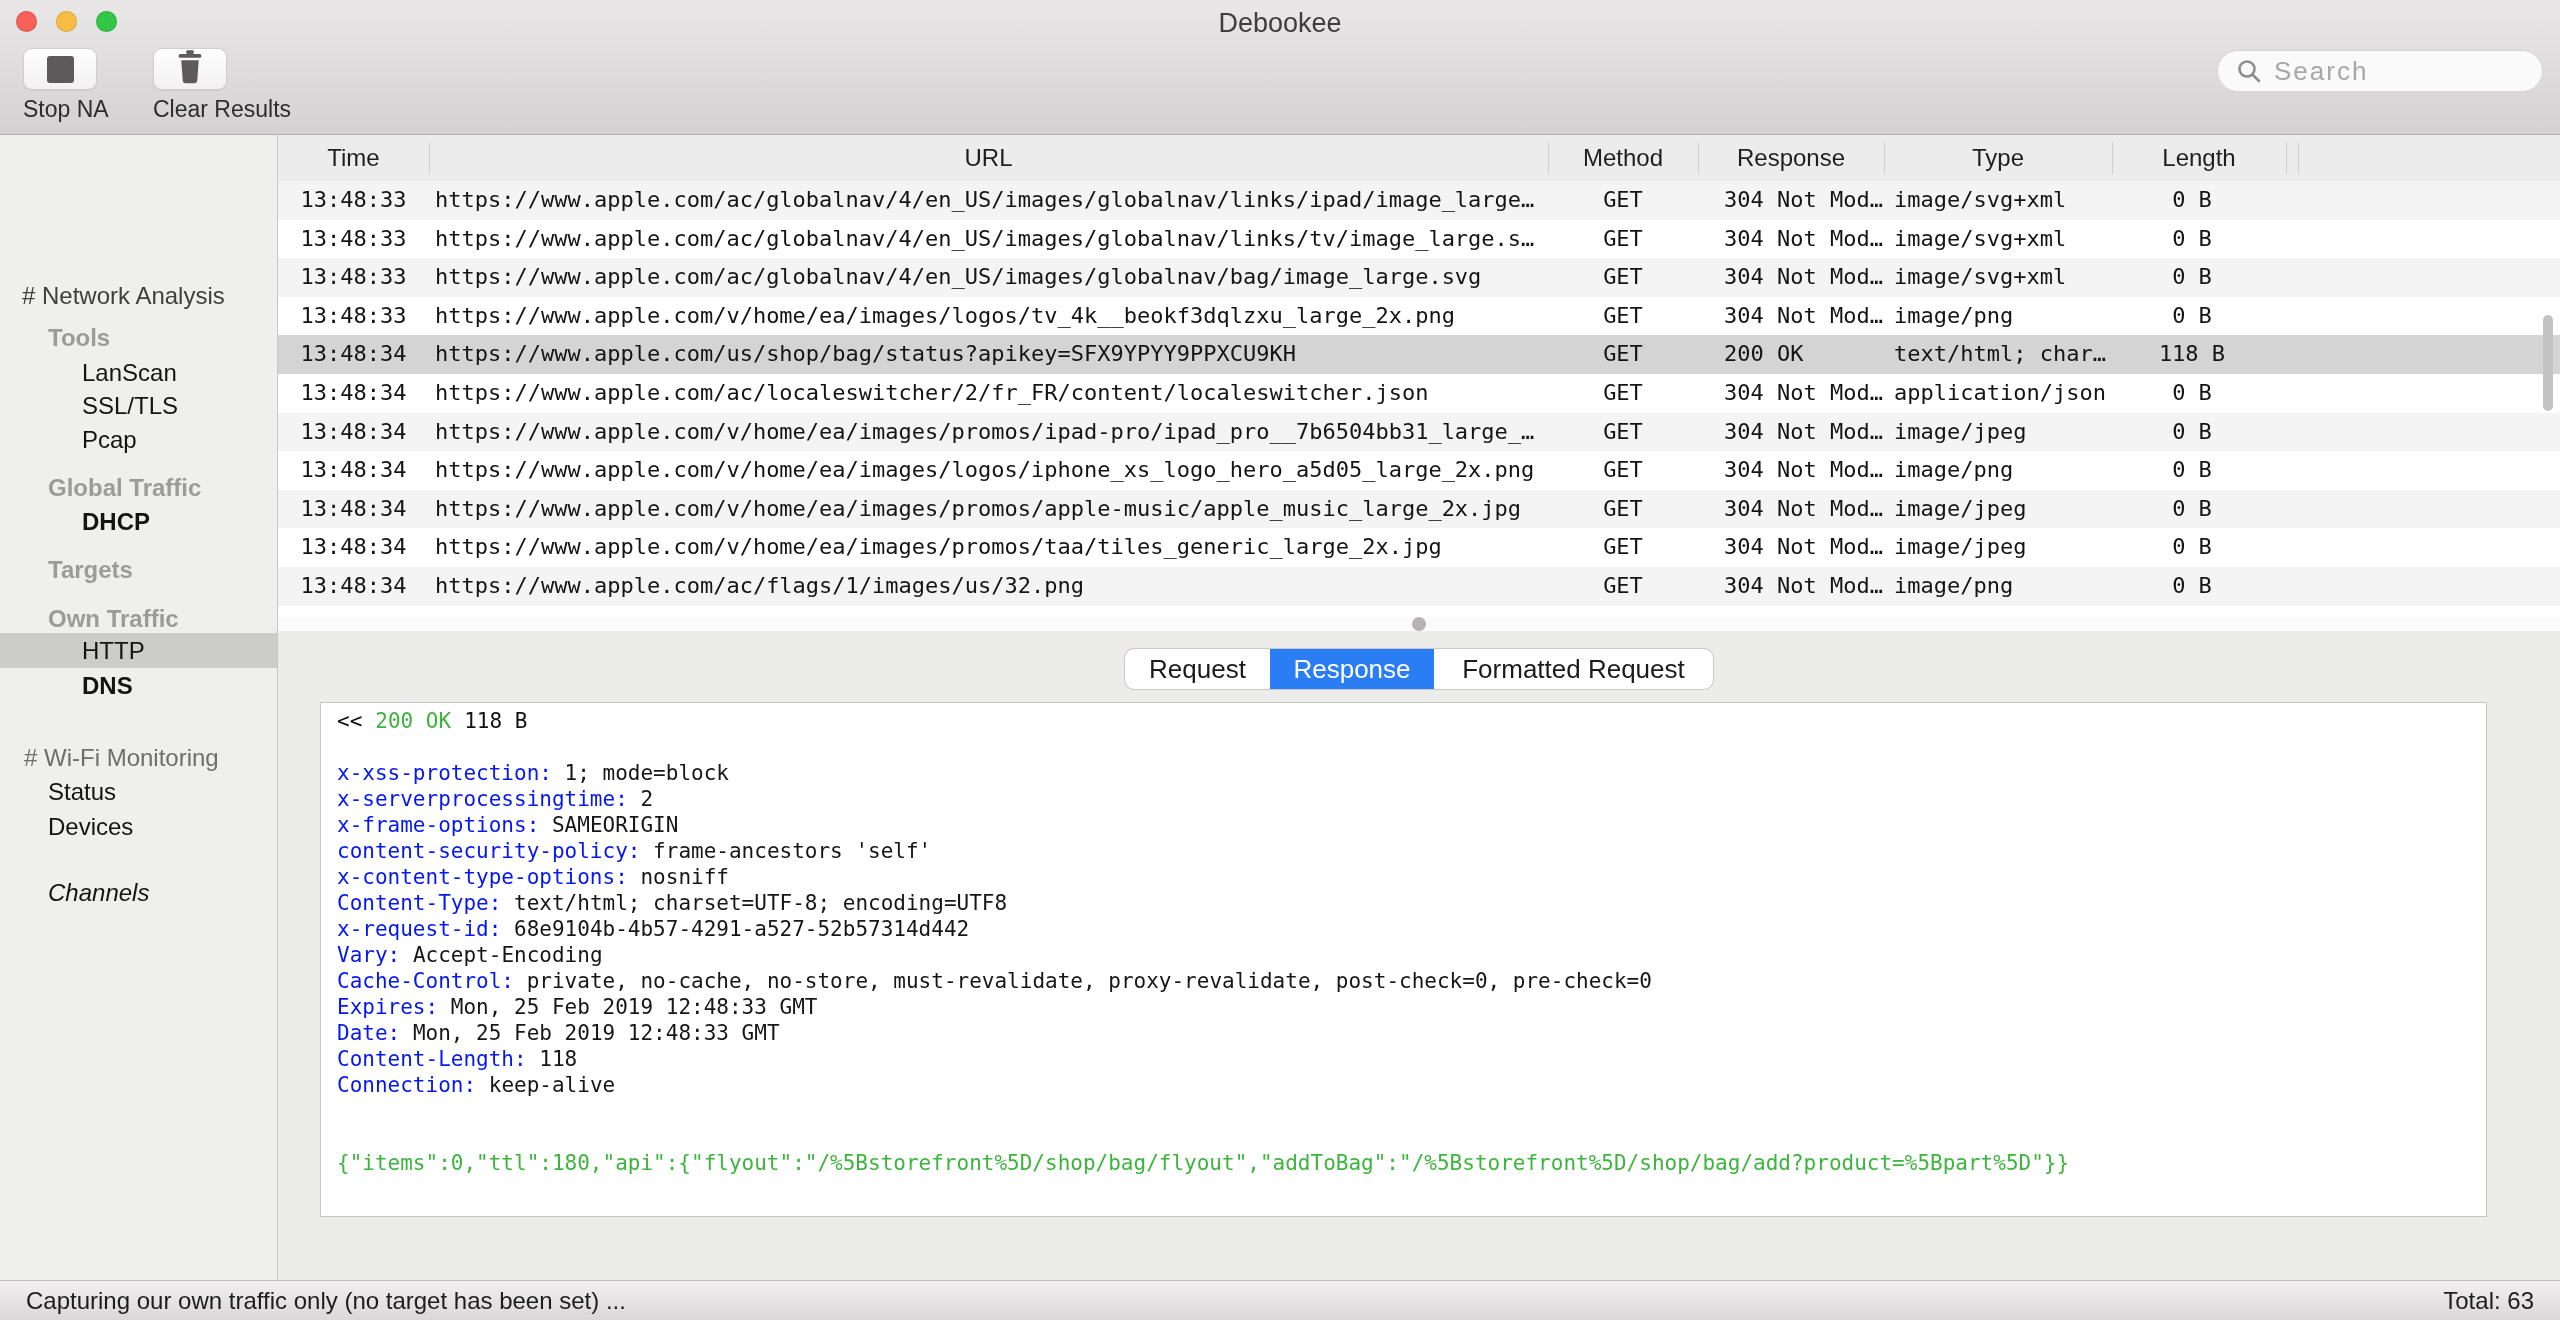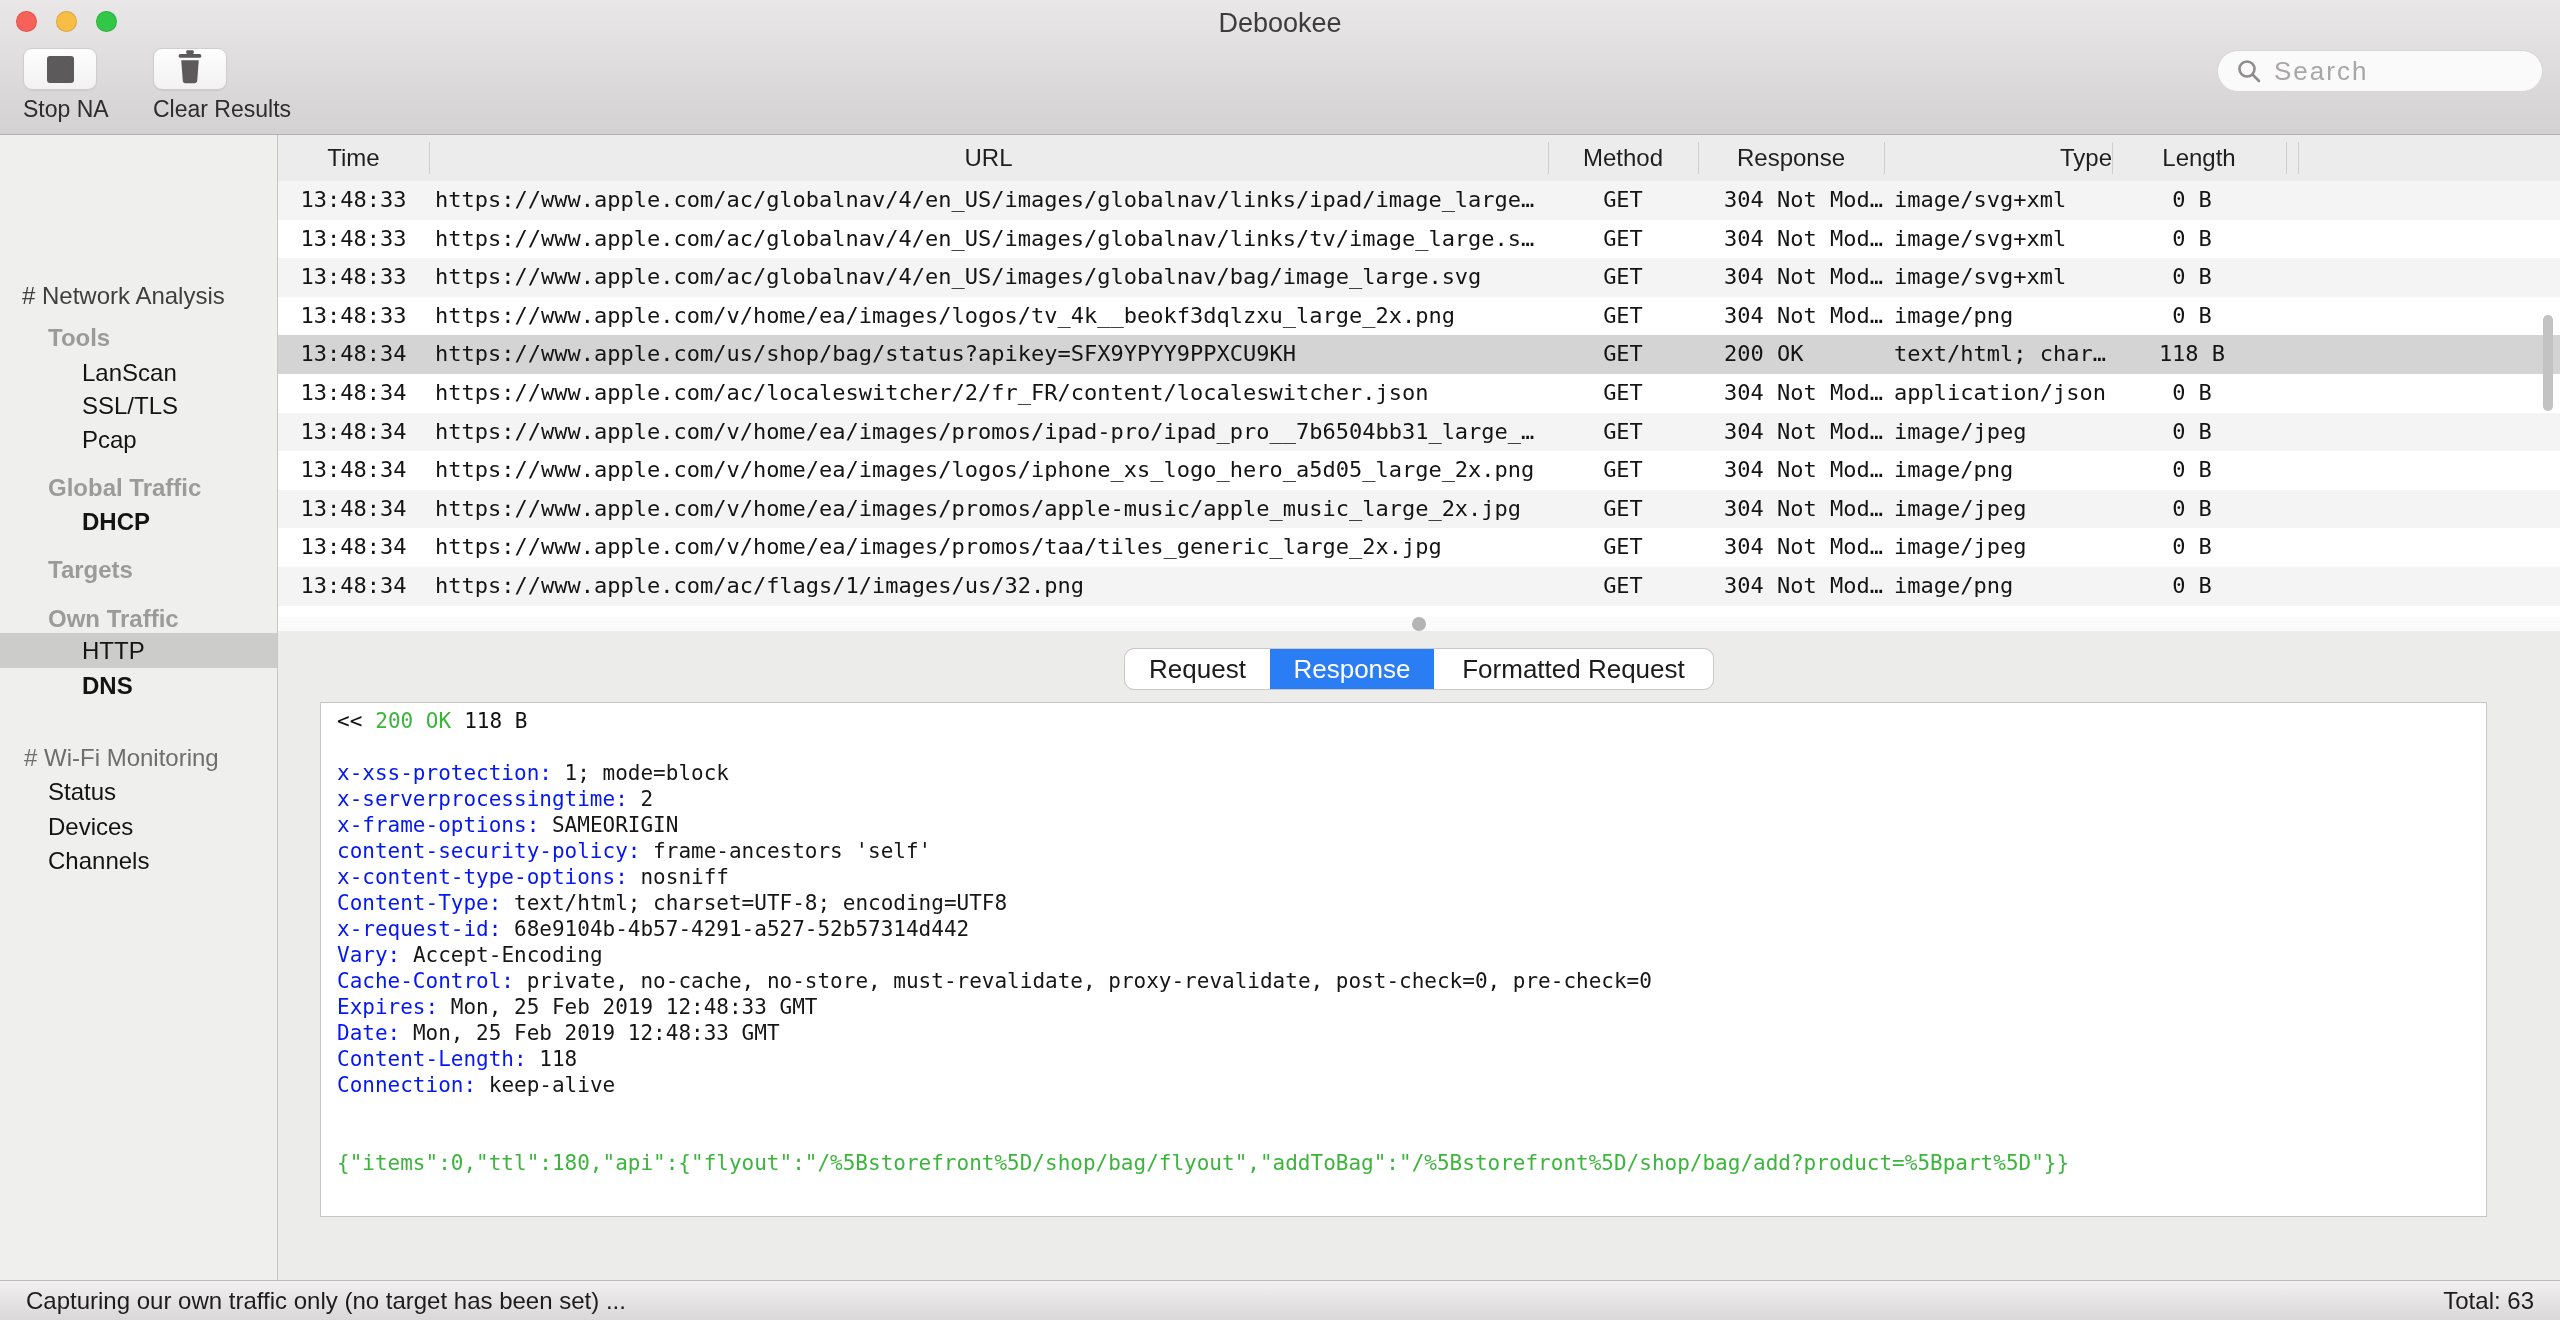--- a/index.html
+++ b/index.html
@@ -151,30 +151,30 @@
     <div class="sb sb-item" style="top:287px;">Pcap</div>
     <div class="sb sb-group" style="top:335px;">Global Traffic</div>
     <div class="sb sb-item sb-bold" style="top:369px;">DHCP</div>
     <div class="sb sb-group" style="top:417px;">Targets</div>
     <div class="sb sb-group" style="top:466px;">Own Traffic</div>
     <div class="sb sb-item" style="top:498px;">HTTP</div>
     <div class="sb sb-item sb-bold" style="top:533px;">DNS</div>
     <div class="sb sb-header2" style="top:605px;"># Wi-Fi Monitoring</div>
     <div class="sb sb-item2" style="top:639px;">Status</div>
     <div class="sb sb-item2" style="top:674px;">Devices</div>
-    <div class="sb sb-item2" style="top:708px;">Channels</div>
+    <div class="sb sb-item2" style="top:740px;font-style:italic;">Channels</div>
   </div>
 
   <div class="table-wrap">
     <div class="t-header">
       <div class="t-h-label" style="left:0;width:151px;">Time</div>
       <div class="t-h-label" style="left:151px;width:1119px;">URL</div>
       <div class="t-h-label" style="left:1270px;width:150px;">Method</div>
       <div class="t-h-label" style="left:1420px;width:186px;">Response</div>
-      <div class="t-h-label" style="left:1606px;width:228px;text-align:right;">Type</div>
+      <div class="t-h-label" style="left:1606px;width:228px;">Type</div>
       <div class="t-h-label" style="left:1834px;width:174px;">Length</div>
       <div class="t-div" style="left:151px;"></div>
       <div class="t-div" style="left:1270px;"></div>
       <div class="t-div" style="left:1420px;"></div>
       <div class="t-div" style="left:1606px;"></div>
       <div class="t-div" style="left:1834px;"></div>
       <div class="t-div" style="left:2008px;"></div>
       <div class="t-div" style="left:2020px;"></div>
     </div>
     <div class="t-body">

